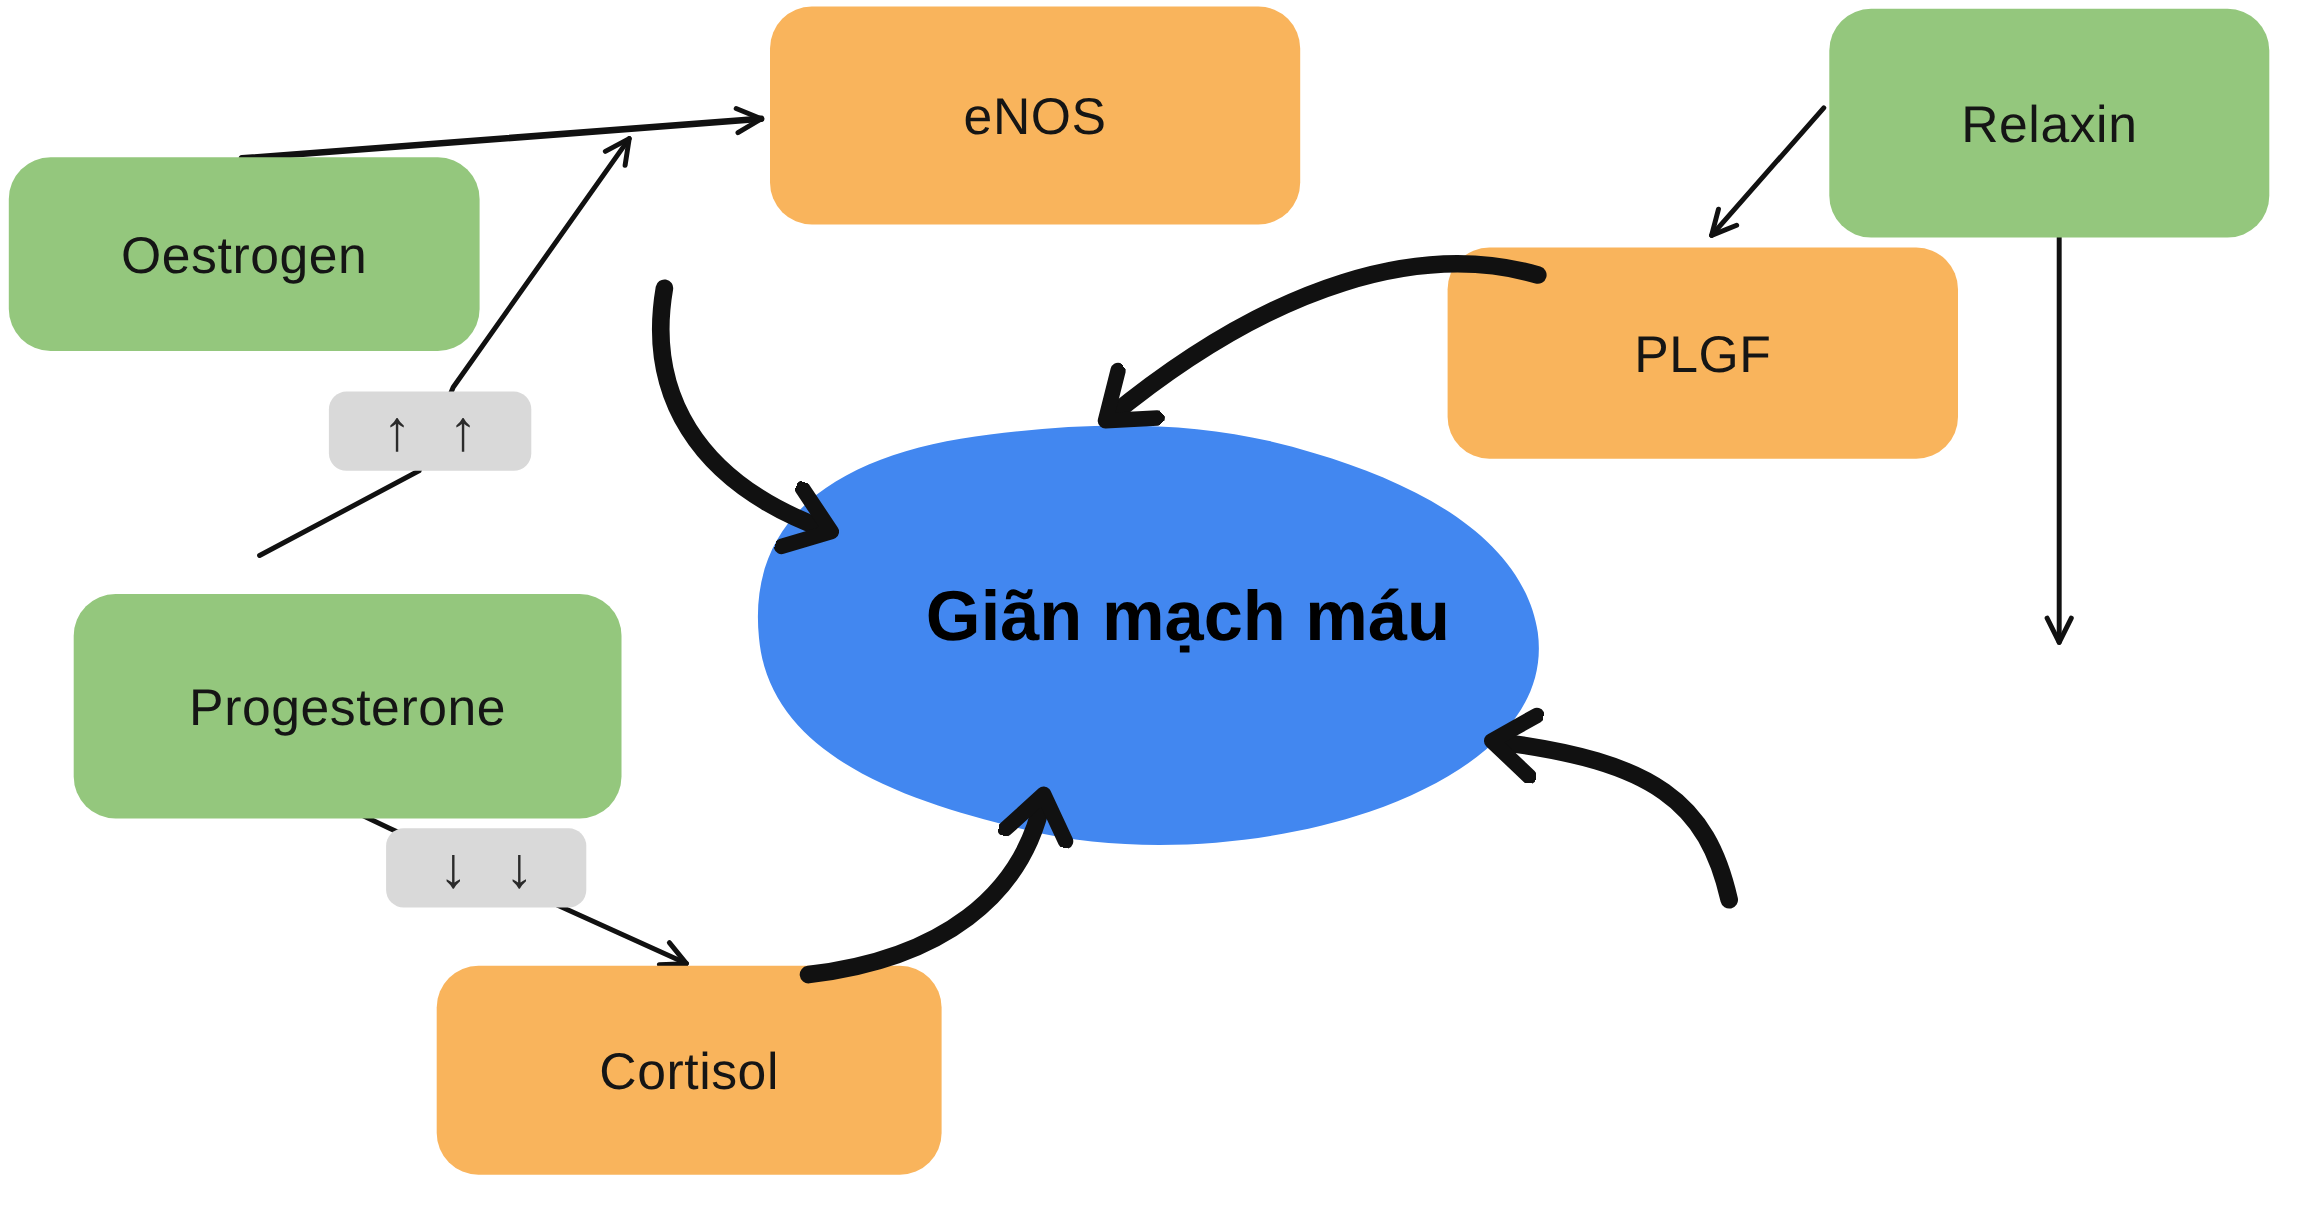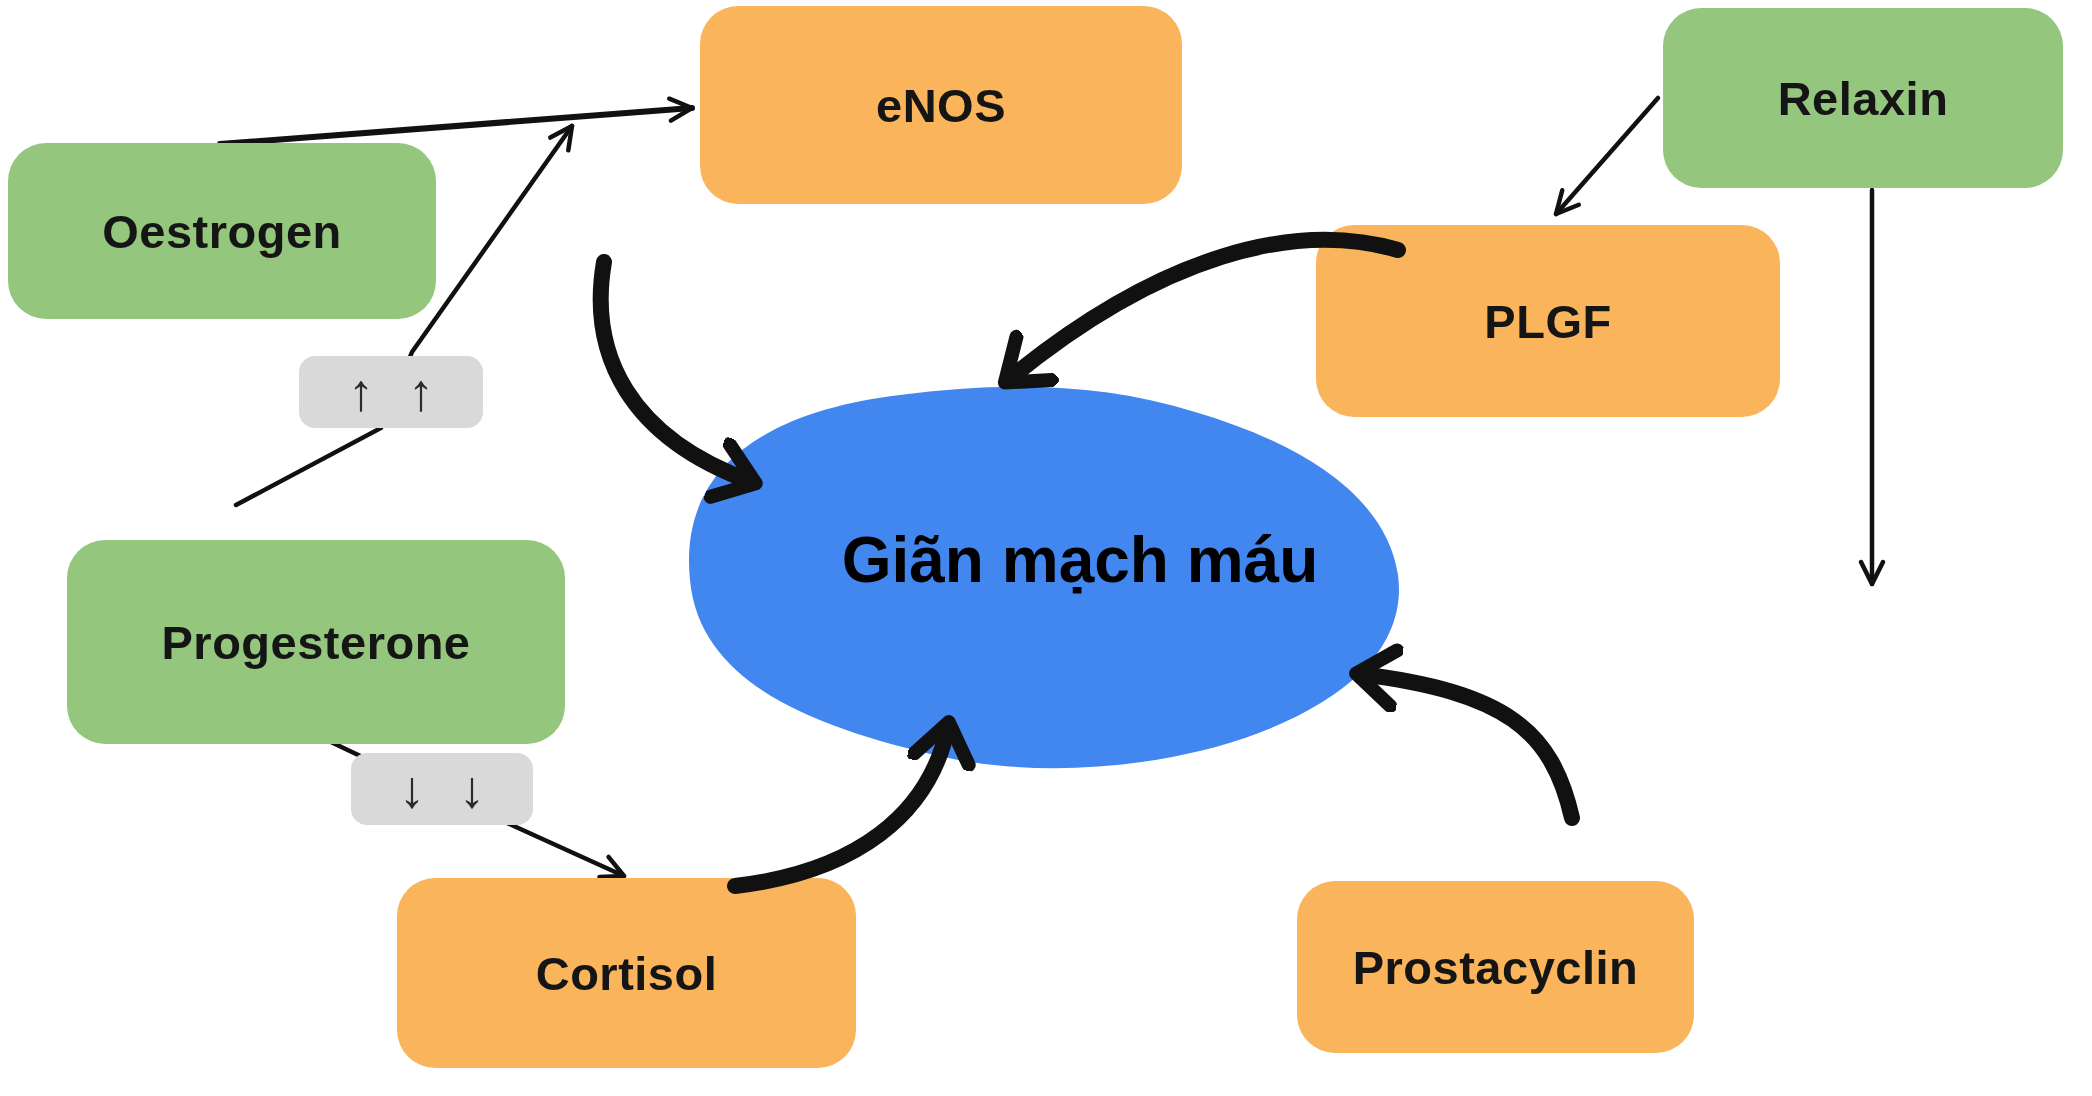--- a/index.html
+++ b/index.html
@@ -20,21 +20,21 @@
   #over-layer  { z-index: 3; pointer-events: none; }
 
   .node {
     position: absolute;
     z-index: 2;
     display: flex;
     align-items: center;
     justify-content: center;
     border-radius: 38px;
     color: #151515;
-    font-weight: 700;
+    font-weight: 400;
     font-size: 47px;
     letter-spacing: 0.5px;
   }
   .node.green  { background: #94C77D; }
   .node.orange { background: #F9B45C; }
 
   .badge {
     position: absolute;
     z-index: 2;
     display: flex;
@@ -56,21 +56,21 @@
     align-items: center;
     justify-content: center;
     color: #000000;
     font-weight: 700;
     font-size: 64px;
   }
 
   
   #node-oestrogen    { left: 8px;    top: 143px; width: 428px; height: 176px; }
   #node-progesterone { left: 67px;   top: 504px; width: 498px; height: 204px; margin-top: 36px; }
-  #node-relaxin      { left: 1663px; top: 8px;   width: 400px; height: 180px; }
+  #node-relaxin      { left: 1663px; top: 8px;   width: 400px; height: 208px; }
   #node-enos         { left: 700px;  top: 6px;   width: 482px; height: 198px; }
   #node-plgf         { left: 1316px; top: 225px; width: 464px; height: 192px; }
   #node-vegf         { left: 1662px; top: 595px; width: 400px; height: 177px; }
   #node-cortisol     { left: 397px;  top: 878px; width: 459px; height: 190px; }
   #node-prostacyclin { left: 1297px; top: 881px; width: 397px; height: 172px; }
 
   #badge-increase { left: 299px; top: 356px; width: 184px; height: 72px; }
   #badge-decrease { left: 351px; top: 753px; width: 182px; height: 72px; }
 
   #vasodilation-label { left: 690px; top: 512px; width: 710px; height: 96px; padding-left: 35px; }
@@ -117,23 +117,20 @@
   </div>
   <div class="node orange" id="node-enos">
     <span>eNOS</span>
   </div>
   <div class="node orange" id="node-plgf">
     <span>PLGF</span>
   </div>
   <div class="node orange" id="node-cortisol">
     <span>Cortisol</span>
   </div>
-  <div class="node orange" id="node-prostacyclin">
-    <span>Prostacyclin</span>
-  </div>
 
   <div class="badge" id="badge-increase">
     <span>↑</span>
     <span>↑</span>
   </div>
   <div class="badge" id="badge-decrease">
     <span>↓</span>
     <span>↓</span>
   </div>
 

